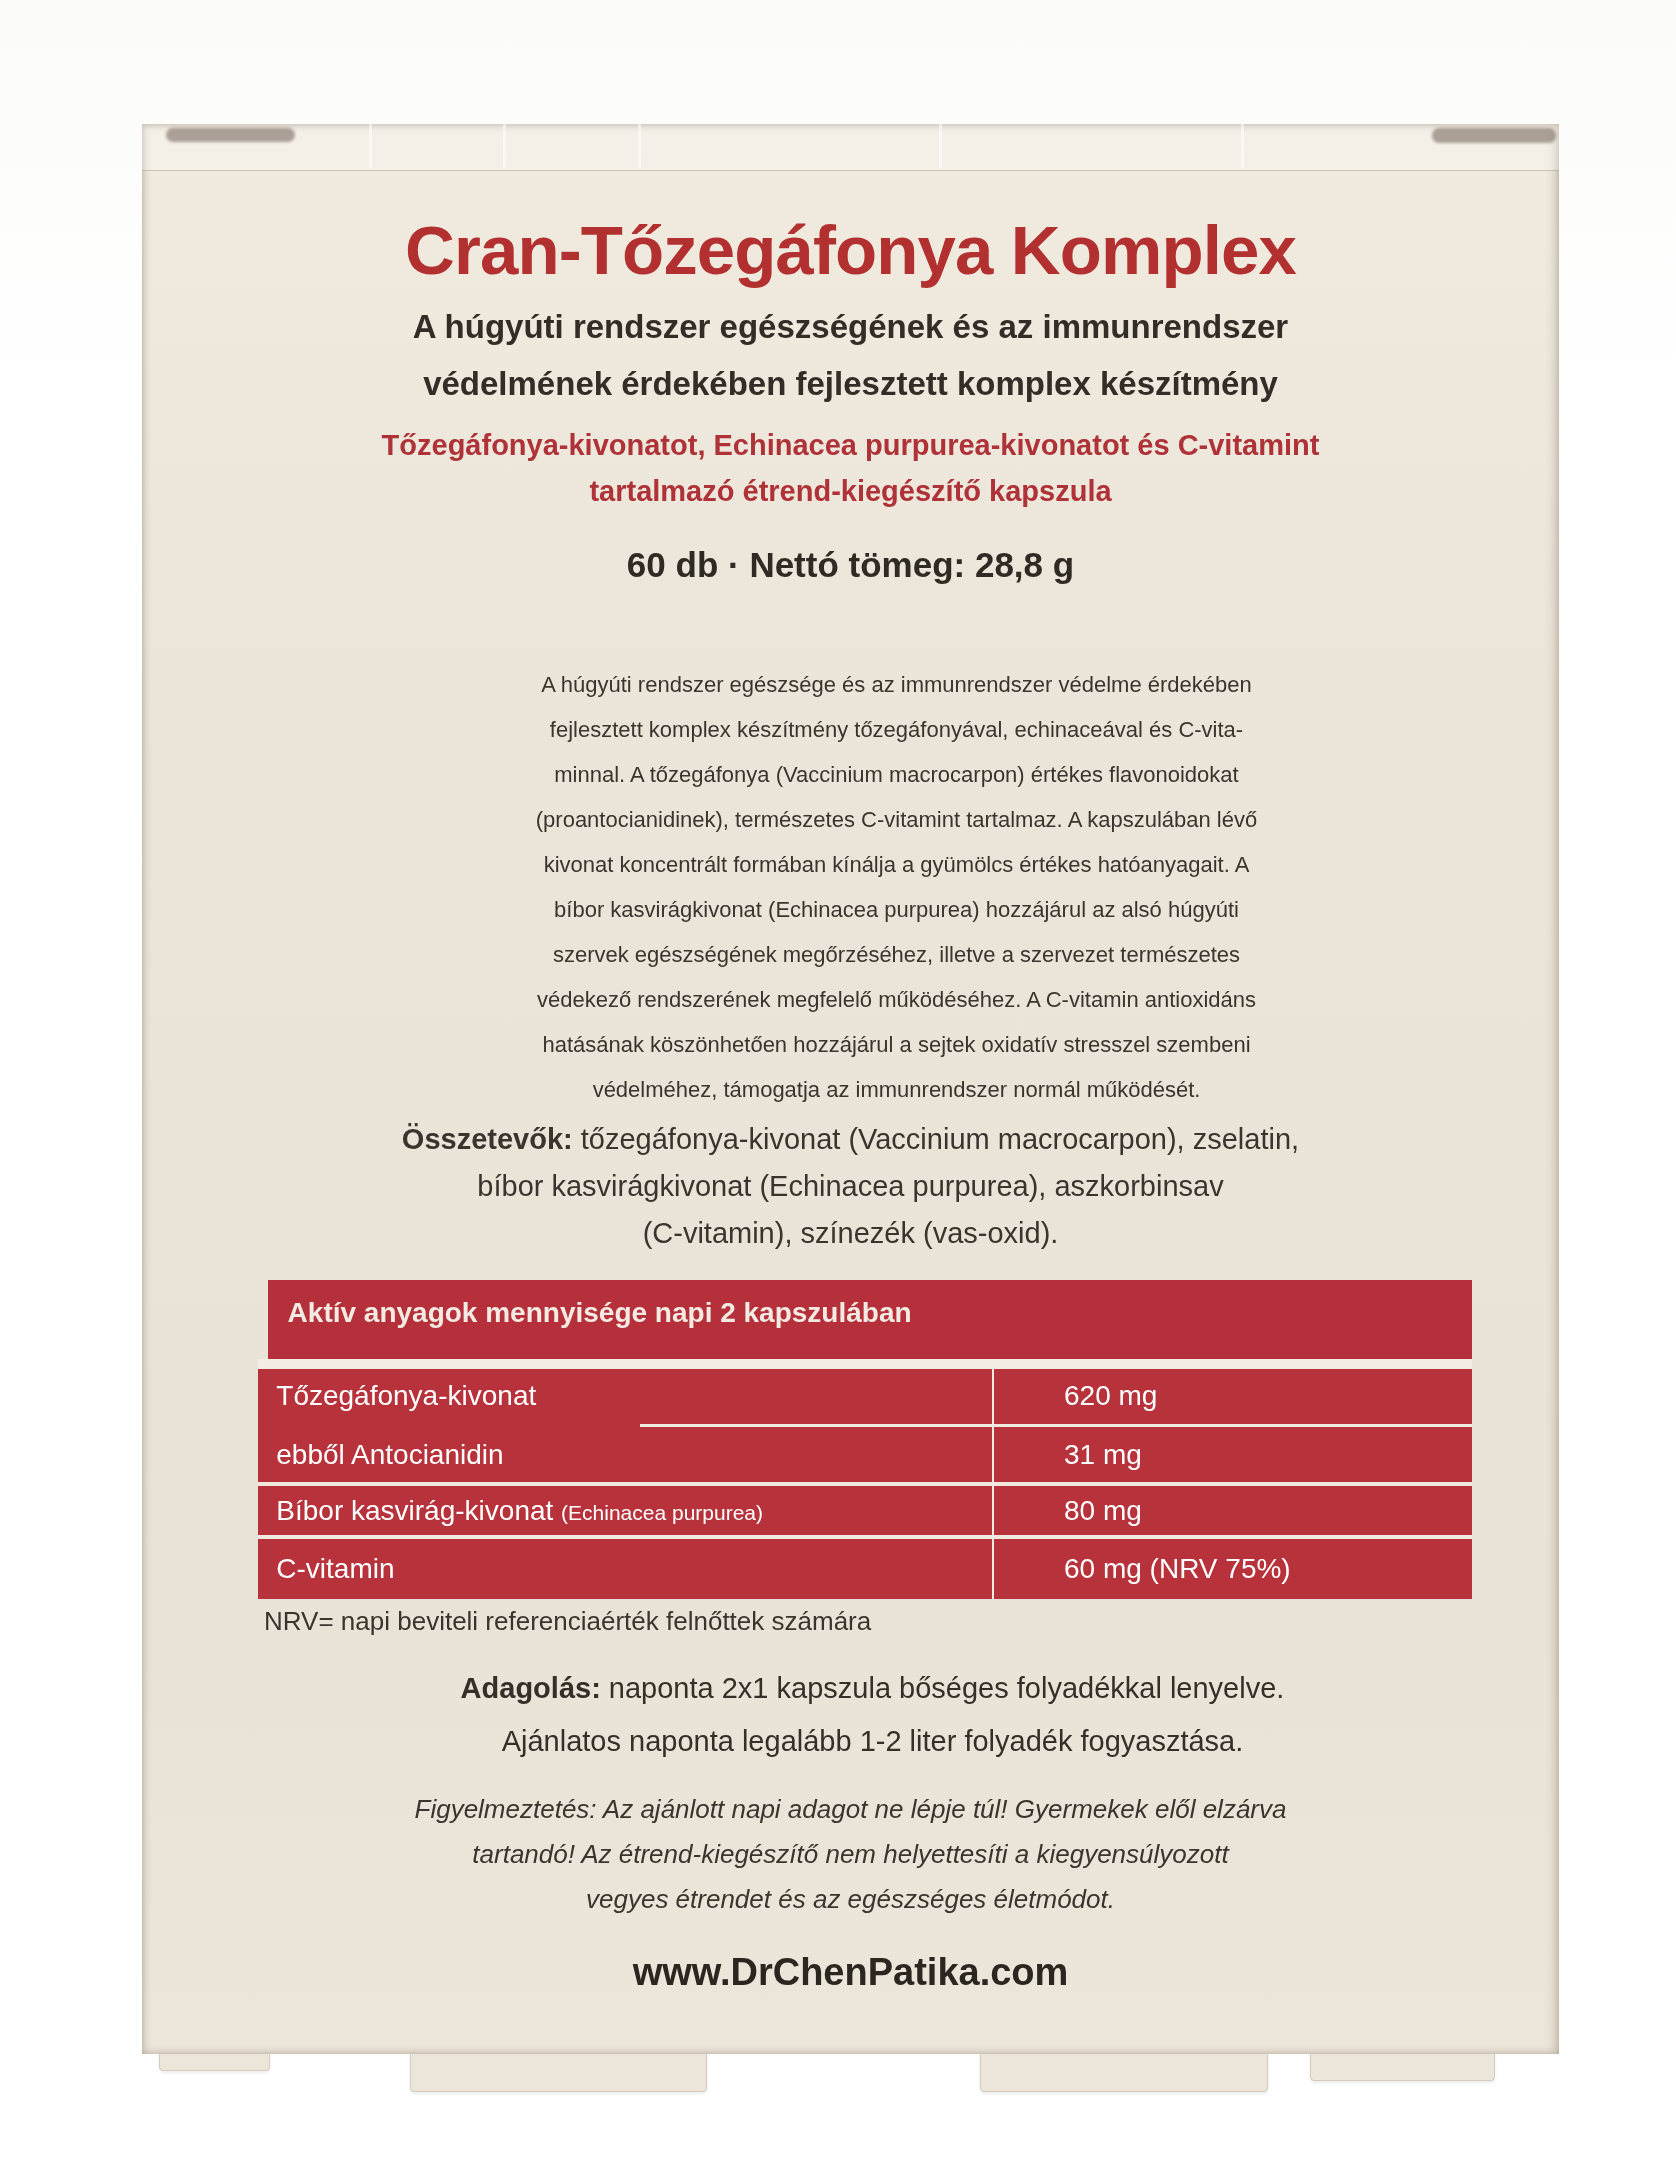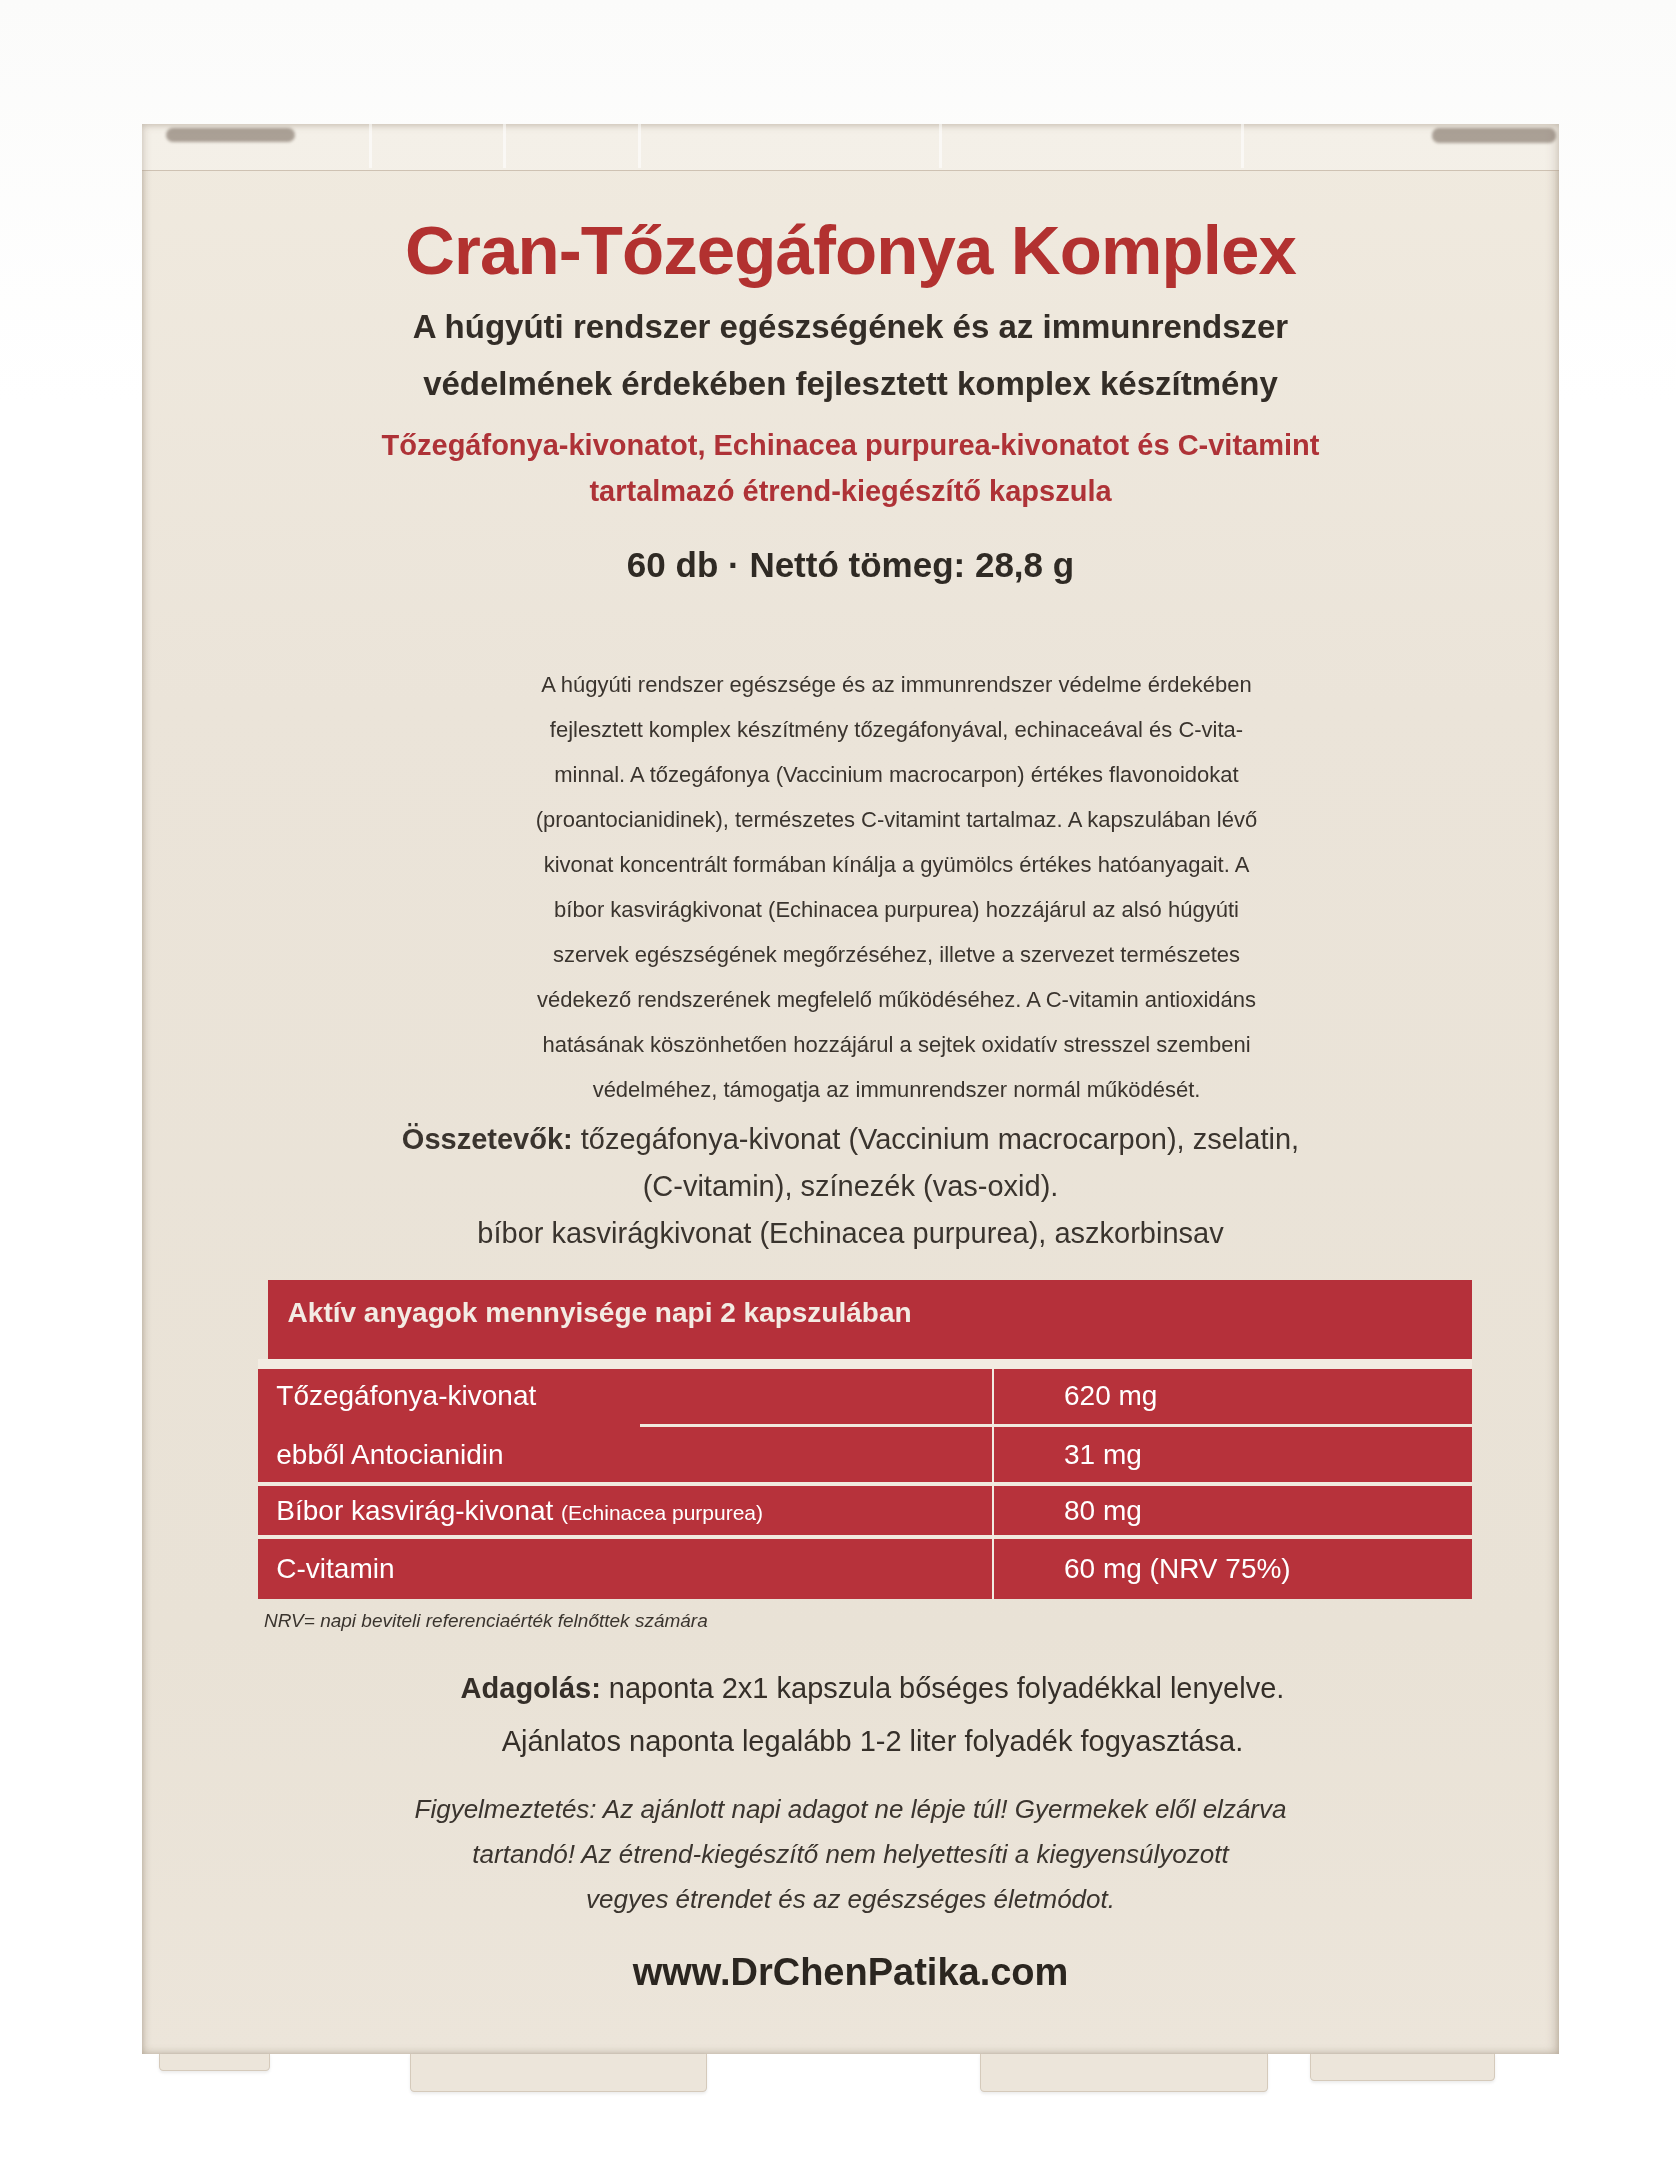--- a/index.html
+++ b/index.html
@@ -36,21 +36,21 @@
   
   .tblock { position:absolute; left:0; width:100%; text-align:center; }
   .title   { top:90px; line-height:74px; font-size:69px; font-weight:bold; color:#b23130; letter-spacing:-0.9px; }
   .subtitle{ top:174px; line-height:57px; font-size:33px; font-weight:bold; color:#332d27; }
   .claims  { top:298px; line-height:46px; font-size:29px; font-weight:bold; color:#ae3237; }
   .qty     { top:419px; line-height:44px; font-size:35px; font-weight:bold; color:#2f2a24; }
   .desc    { top:538px; line-height:45px; font-size:22px; color:#3a342e;padding-left:46px; }
   .ingred  { top:992px; line-height:47px; font-size:29px; color:#3a342e; }
   .ingred .lead, .dosage .lead { font-weight:bold; }
   .nrv     { position:absolute; left:122px; top:1484px; height:26px; line-height:26px;
-             font-size:19px; font-style:italic; color:#3a342e; }
+             font-size:26px; color:#3a342e; }
   .dosage  { top:1538px; line-height:53px; font-size:29px; color:#352f29;margin-left:22px; }
   .warning { top:1663px; line-height:45px; font-size:26px; font-style:italic; color:#3a342e; }
   .website { top:1829px; line-height:38px; font-size:38px; font-weight:bold; color:#2b2620; }
   
   .table { position:absolute; left:116px; top:1156px; width:1214px; }
   .t-header {
     height:79px; line-height:65px; padding-left:19.6px; box-sizing:border-box;
     background:#b5303a; color:#f3ebe3; font-weight:bold; font-size:28px; text-align:left;margin-left:10px;
   }
   .t-gap { height:9.6px; background:#f2ece2; }
@@ -106,22 +106,22 @@
       <div>szervek egészségének megőrzéséhez, illetve a szervezet természetes</div>
       <div>védekező rendszerének megfelelő működéséhez. A C-vitamin antioxidáns</div>
       <div>hatásának köszönhetően hozzájárul a sejtek oxidatív stresszel szembeni</div>
       <div>védelméhez, támogatja az immunrendszer normál működését.</div>
     </div>
 
     <div class="tblock ingred">
       <div>
         <span class="lead">Összetevők:</span><span> tőzegáfonya-kivonat (Vaccinium macrocarpon), zselatin,</span>
       </div>
+      <div>bíbor kasvirágkivonat (Echinacea purpurea), aszkorbinsav</div>
       <div>(C-vitamin), színezék (vas-oxid).</div>
-      <div>bíbor kasvirágkivonat (Echinacea purpurea), aszkorbinsav</div>
     </div>
 
     <div class="table">
       <div class="t-header">Aktív anyagok mennyisége napi 2 kapszulában</div>
       <div class="t-gap"></div>
       <div class="t-rows">
         <div class="t-divider"></div>
         <div class="t-row r1">
           <div class="label">Tőzegáfonya-kivonat</div>
           <div class="value">620 mg</div>

